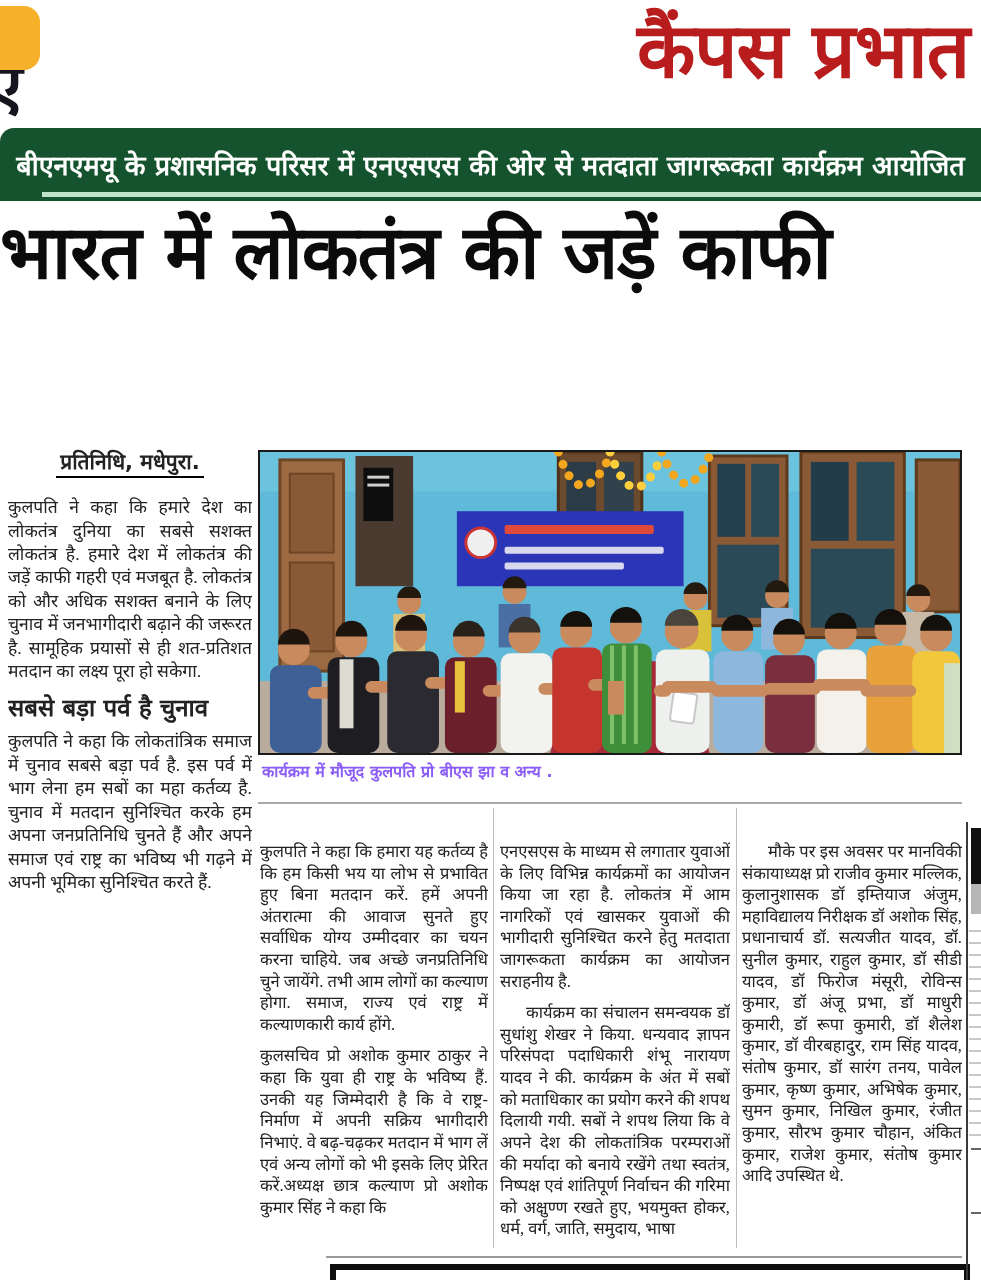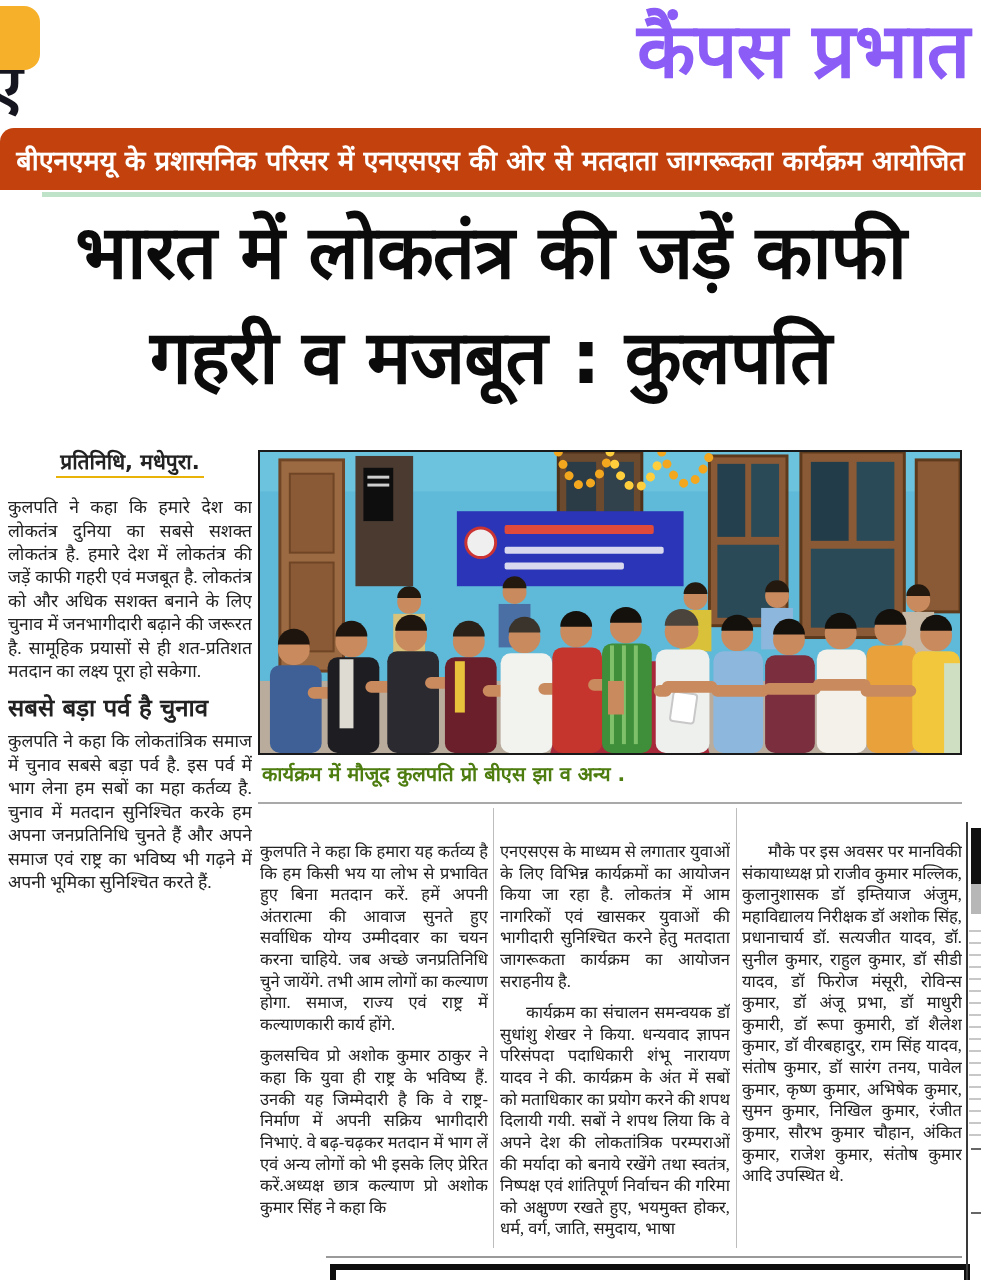--- a/index.html
+++ b/index.html
@@ -1,52 +1,52 @@
 <!DOCTYPE html>
 <html lang="hi"><head>
 <meta charset="utf-8">
 <style>
   html,body{margin:0;padding:0;background:#e8e8e8;}
   #page{position:relative;width:981px;height:1280px;background:#ffffff;overflow:hidden;
         font-family:"Liberation Serif","DejaVu Serif",serif;color:#1c1c1c;}
   
   .edge-letter{position:absolute;left:-14px;top:38px;font-size:66px;font-weight:900;color:#15151f;
         font-family:"DejaVu Sans","Liberation Sans",sans-serif;}
-  .masthead{position:absolute;top:2px;right:12px;margin:0;font-size:76px;font-weight:900;color:#8b5cf6;
+  .masthead{position:absolute;top:2px;right:12px;margin:0;font-size:76px;font-weight:900;color:#b91c1c;
         font-family:"DejaVu Sans","Liberation Sans",sans-serif;letter-spacing:-1px;line-height:1.3;}
-  .kicker-bar{position:absolute;left:0;top:128px;width:981px;height:62px;background:#c2410c;
+  .kicker-bar{position:absolute;left:0;top:128px;width:981px;height:73px;background:#14532d;
         border-radius:14px 0 0 0;display:flex;align-items:center;justify-content:center;}
   .kicker-accent{position:absolute;left:0;top:6px;width:40px;height:64px;background:#f7b02a;
         border-radius:0 16px 16px 0;}
   .kicker-underbar{position:absolute;left:42px;top:192px;width:939px;height:5px;background:#bfe3c8;}
   .kicker-text{position:relative;color:#ffffff;font-weight:700;font-size:27px;
         font-family:"DejaVu Sans","Liberation Sans",sans-serif;white-space:nowrap;}
-  .headline{position:absolute;left:0;top:200px;width:981px;text-align:center;
+  .headline{position:absolute;left:0;top:200px;width:981px;
         font-family:"DejaVu Sans","Liberation Sans",sans-serif;font-weight:900;color:#0b0b0b;
         font-size:74px;line-height:1.42;letter-spacing:-1px;}
   
   .col{position:absolute;text-align:justify;color:#222;overflow:hidden;}
   .col p{margin:0 0 10px 0;}
   .col1{left:8px;top:446px;width:244px;height:800px;font-size:17.5px;line-height:1.34;}
   .byline{display:block;text-align:center;font-weight:700;font-size:21px;margin:2px 0 20px 0;
         font-family:"DejaVu Sans","Liberation Sans",sans-serif;}
-  .byline span{border-bottom:2px solid #eab308;padding:0 4px 2px 4px;}
+  .byline span{border-bottom:2px solid #000000;padding:0 4px 2px 4px;}
   .subhead{font-family:"DejaVu Sans","Liberation Sans",sans-serif;font-weight:800;font-size:24px;
         text-align:left;margin:10px 0 8px 0;line-height:1.2;}
   .colN{top:841px;height:438px;font-size:16.5px;line-height:1.31;}
   .col2{left:260px;width:228px;}
   .col3{left:500px;width:230px;}
   .col4{left:742px;width:220px;}
   .indent{text-indent:26px;}
   .col-rule{position:absolute;top:808px;width:1px;height:440px;background:#bdbdbd;}
   
   .photo{position:absolute;left:258px;top:450px;width:704px;height:305px;margin:0;
         border:2px solid #1a1a1a;box-sizing:border-box;background:#5fb9d9;}
   .photo svg{display:block;width:100%;height:100%;}
-  .caption{position:absolute;left:262px;top:760px;width:600px;font-size:20px;font-weight:700;color:#4d7c0f;
+  .caption{position:absolute;left:262px;top:760px;width:600px;font-size:16px;font-weight:700;color:#8b5cf6;
         font-family:"DejaVu Sans","Liberation Sans",sans-serif;}
   .caption-rule{position:absolute;left:258px;top:802px;width:704px;height:2px;background:#a9a9a9;}
   
   .bottom-rule{position:absolute;left:326px;top:1256px;width:636px;height:2px;background:#9a9a9a;}
   .ad-box{position:absolute;left:330px;top:1264px;width:628px;height:40px;border:6px solid #0e0e0e;background:#fff;}
   .v-divider{position:absolute;left:966px;top:822px;width:2px;height:458px;background:#3a3a3a;}
   .nb-black{position:absolute;left:971px;top:828px;width:10px;height:56px;background:#101010;}
   .nb-gray{position:absolute;left:971px;top:884px;width:10px;height:30px;background:#b7b7b7;}
   .nb-line1{position:absolute;left:971px;top:1148px;width:10px;height:2px;background:#666;}
   .nb-line2{position:absolute;left:971px;top:1212px;width:10px;height:2px;background:#666;}
@@ -62,21 +62,20 @@
   <h1 class="masthead">कैंपस प्रभात</h1>
 
   <div class="kicker-bar">
     <div class="kicker-text">बीएनएमयू के प्रशासनिक परिसर में एनएसएस की ओर से मतदाता जागरूकता कार्यक्रम आयोजित</div>
   </div>
   <div class="kicker-accent"></div>
   <div class="kicker-underbar"></div>
 
   <div class="headline">
     <div>भारत में लोकतंत्र की जड़ें काफी</div>
-    <div>गहरी व मजबूत : कुलपति</div>
   </div>
 
   <div class="col col1">
     <div class="byline"><span>प्रतिनिधि, मधेपुरा.</span></div>
     <p>कुलपति ने कहा कि हमारे देश का लोकतंत्र दुनिया का सबसे सशक्त लोकतंत्र है. हमारे देश में लोकतंत्र की जड़ें काफी गहरी एवं मजबूत है. लोकतंत्र को और अधिक सशक्त बनाने के लिए चुनाव में जनभागीदारी बढ़ाने की जरूरत है. सामूहिक प्रयासों से ही शत-प्रतिशत मतदान का लक्ष्य पूरा हो सकेगा.</p>
     <div class="subhead">सबसे बड़ा पर्व है चुनाव</div>
     <p>कुलपति ने कहा कि लोकतांत्रिक समाज में चुनाव सबसे बड़ा पर्व है. इस पर्व में भाग लेना हम सबों का महा कर्तव्य है. चुनाव में मतदान सुनिश्चित करके हम अपना जनप्रतिनिधि चुनते हैं और अपने समाज एवं राष्ट्र का भविष्य भी गढ़ने में अपनी भूमिका सुनिश्चित करते हैं.</p>
   </div>
 
   <figure class="photo">

